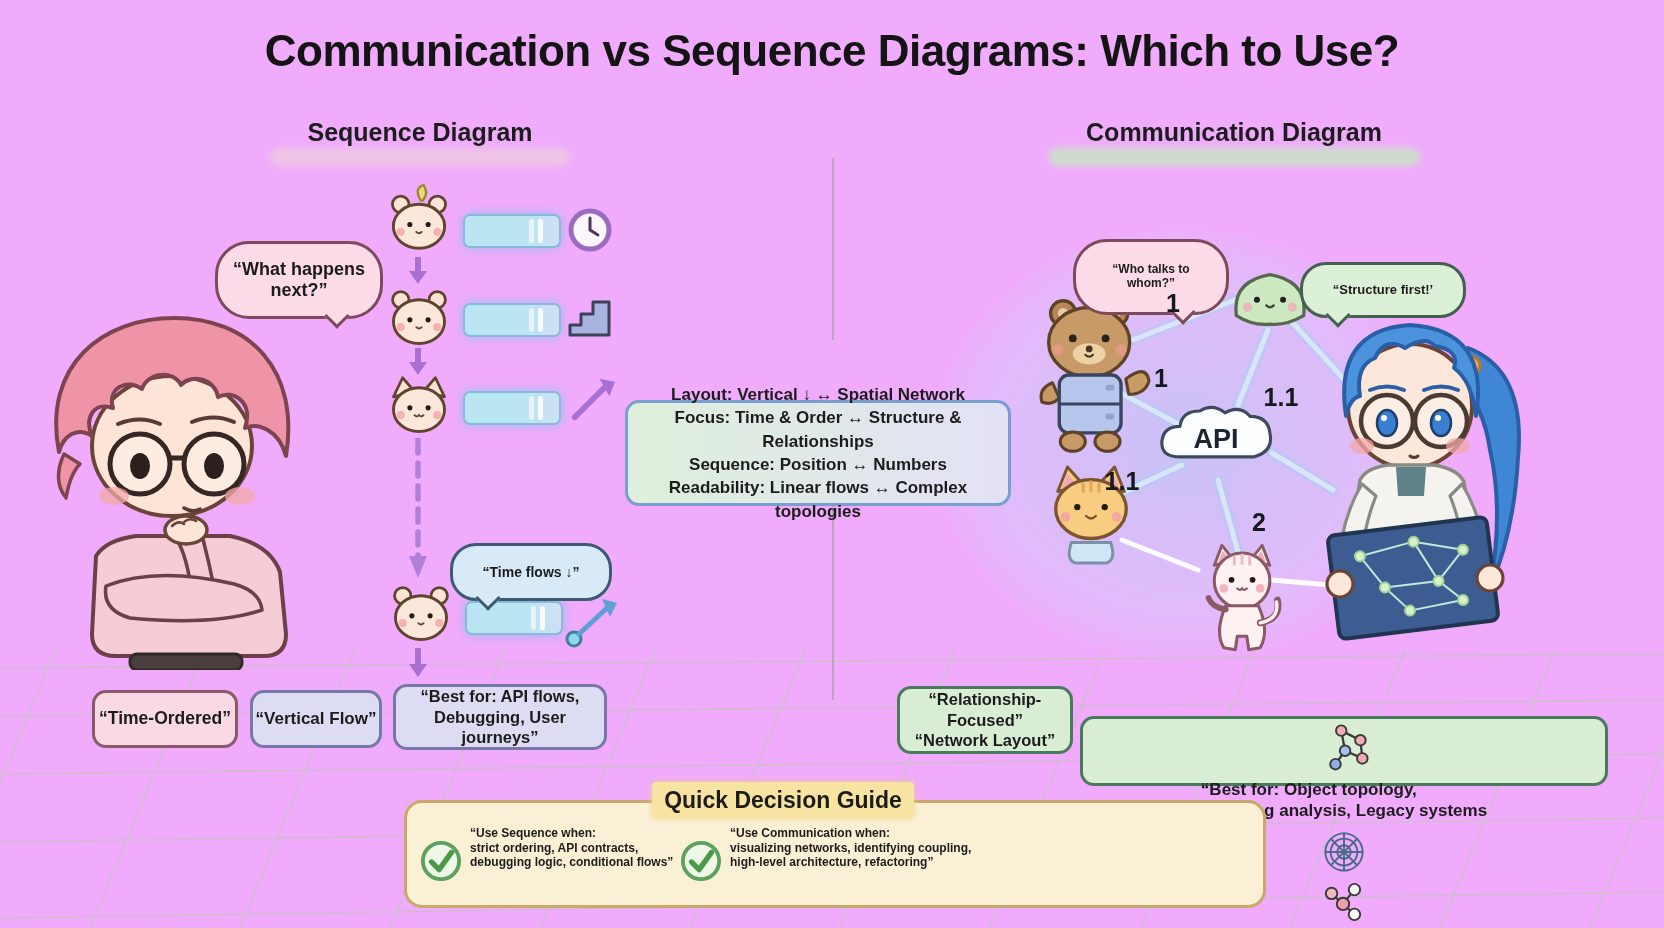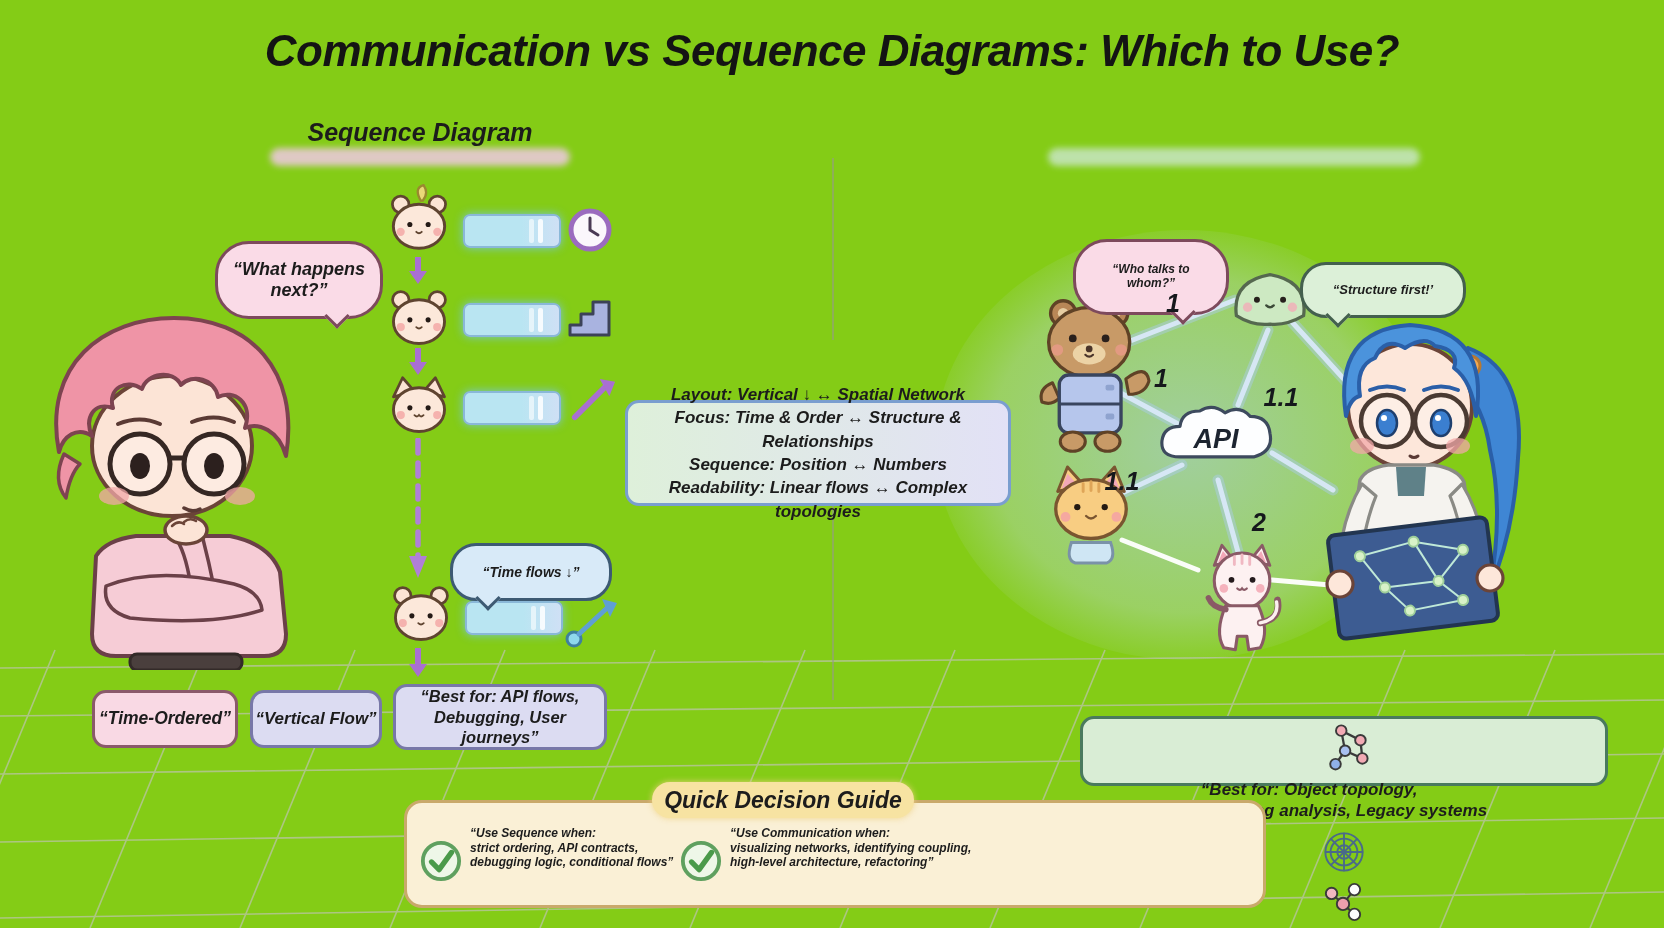--- a/index.html
+++ b/index.html
@@ -1,17 +1,17 @@
 <!DOCTYPE html>
 <html><head>
 <meta charset="utf-8">
 <style>
   html,body{margin:0;padding:0;background:#e8e8e4;}
-  .canvas{position:relative;width:1664px;height:928px;background:#84cc16;overflow:hidden;
-          font-family:"Liberation Sans",sans-serif;color:#1c1c1c;font-style:italic;}
+  .canvas{position:relative;width:1664px;height:928px;background:#f0abfc;overflow:hidden;
+          font-family:"Liberation Sans",sans-serif;color:#1c1c1c;}
   .abs{position:absolute;}
   .preline{white-space:pre-line;}
 
   
   .title{left:0;right:0;top:26px;text-align:center;font-size:44px;font-weight:800;letter-spacing:-0.5px;color:#141414;}
   .sec-head{font-size:25px;font-weight:800;text-align:center;z-index:3;}
   .marker{position:absolute;height:18px;border-radius:9px;filter:blur(3px);opacity:.85;z-index:2;}
 
   
   .bubble{border-radius:34px;display:flex;align-items:center;justify-content:center;
@@ -49,21 +49,21 @@
   
   .glow{left:935px;top:230px;width:500px;height:430px;border-radius:50%;z-index:1;
         background:radial-gradient(ellipse at center,rgba(178,208,244,.62),rgba(198,218,248,.34) 55%,rgba(246,245,240,0) 76%);}
   .msg-num{font-size:25px;font-weight:800;z-index:8;transform:translate(-50%,-50%);color:#15181c;}
 
   .divider{width:2px;background:#97978f;opacity:.55;z-index:2;}
 
   
   .guide-panel{left:404px;top:800px;width:856px;height:102px;background:#faf0d6;
                border:3px solid #c9a96b;border-radius:18px;z-index:6;}
-  .guide-pill{left:652px;top:782px;width:262px;height:36px;background:#f7e3a2;border-radius:18px;
+  .guide-pill{left:652px;top:782px;width:262px;height:36px;background:#f7e3a2;border-radius:4px;
               z-index:7;display:flex;align-items:center;justify-content:center;
               font-size:23px;font-weight:800;box-shadow:0 0 6px rgba(240,210,130,.9);}
   .guide-text{font-size:12px;font-weight:bold;line-height:1.22;z-index:8;}
 </style>
 </head>
 <body>
 
 <div class="canvas">
 
   <svg class="abs" style="left:0;top:0;z-index:0" width="1664" height="928" viewBox="0 0 1664 928">
@@ -92,20 +92,21 @@
 
   <div class="abs divider" style="left:832px;top:158px;height:182px;"></div>
   <div class="abs divider" style="left:832px;top:473px;height:227px;"></div>
 
   <div class="abs title">Communication vs Sequence Diagrams: Which to Use?</div>
 
   <div class="abs marker" style="left:270px;top:148px;width:300px;background:#efc9e3;"></div>
   <div class="abs sec-head" style="left:250px;top:118px;width:340px;">Sequence Diagram</div>
 
   <div class="abs marker" style="left:1048px;top:148px;width:372px;background:#c8e6c4;"></div>
+  <div class="abs sec-head" style="left:1030px;top:118px;width:408px;">Communication Diagram</div>
 
   <div class="abs bubble bub-pink tail-right preline" style="left:215px;top:198px;width:162px;height:72px;font-size:18px;">“What happens
 next?”</div>
 
   <svg class="abs" style="left:34px;top:294px;z-index:5" width="276" height="376" viewBox="0 0 276 376">
     <ellipse cx="138" cy="152" rx="80" ry="70" fill="#fce4d6" stroke="#6b4438" stroke-width="4"></ellipse>
     <path d="M25,158 C8,70 70,24 140,24 C216,24 266,76 252,162 C245,136 224,128 211,134 C220,108 199,95 184,103 C181,85 158,79 147,91 C139,75 113,79 108,95 C93,84 73,94 79,114 C60,107 50,124 58,142 C43,132 29,142 25,158 Z" fill="#ef94a6" stroke="#7d4350" stroke-width="4" stroke-linejoin="round"></path>
     <path d="M30,160 q-12,26 2,44 q4,-24 14,-34 Z" fill="#ef94a6" stroke="#7d4350" stroke-width="3.5" stroke-linejoin="round"></path>
     <circle cx="106" cy="170" r="30" fill="rgba(255,255,255,.28)" stroke="#352723" stroke-width="5"></circle>
     <circle cx="180" cy="170" r="30" fill="rgba(255,255,255,.28)" stroke="#352723" stroke-width="5"></circle>
@@ -364,20 +365,22 @@
     </g>
     <circle cx="22" cy="296" r="13" fill="#fde7da" stroke="#6b4438" stroke-width="3.2"></circle>
     <circle cx="172" cy="290" r="13" fill="#fde7da" stroke="#6b4438" stroke-width="3.2"></circle>
   </svg>
 
   <div class="abs badge badge-pink" style="left:92px;top:690px;width:140px;height:52px;font-size:17.5px;">“Time-Ordered”</div>
   <div class="abs badge badge-lav" style="left:250px;top:690px;width:126px;height:52px;font-size:17px;">“Vertical Flow”</div>
   <div class="abs badge badge-lav preline" style="left:393px;top:684px;width:208px;height:60px;font-size:16.5px;">“Best for: API flows,
 Debugging, User journeys”</div>
 
+  <div class="abs badge badge-green preline" style="left:897px;top:686px;width:170px;height:62px;font-size:16.5px;">“Relationship-Focused”
+“Network Layout”</div>
 
   <div class="abs badge badge-green" style="left:1080px;top:716px;width:528px;height:70px;font-size:17px;justify-content:flex-start;padding:0 18px;box-sizing:border-box;gap:8px;flex-direction:column;">
     <svg width="46" height="52" viewBox="0 0 48 54" style="flex:0 0 auto;margin-left:6px;">
       <g stroke="#3a3a3a" stroke-width="2.4">
         <line x1="12" y1="47" x2="22" y2="33"></line>
           <line x1="22" y1="33" x2="40" y2="41"></line>
         <line x1="22" y1="33" x2="18" y2="12"></line>
           <line x1="18" y1="12" x2="38" y2="22"></line>
           <line x1="38" y1="22" x2="40" y2="41"></line>
       </g>

